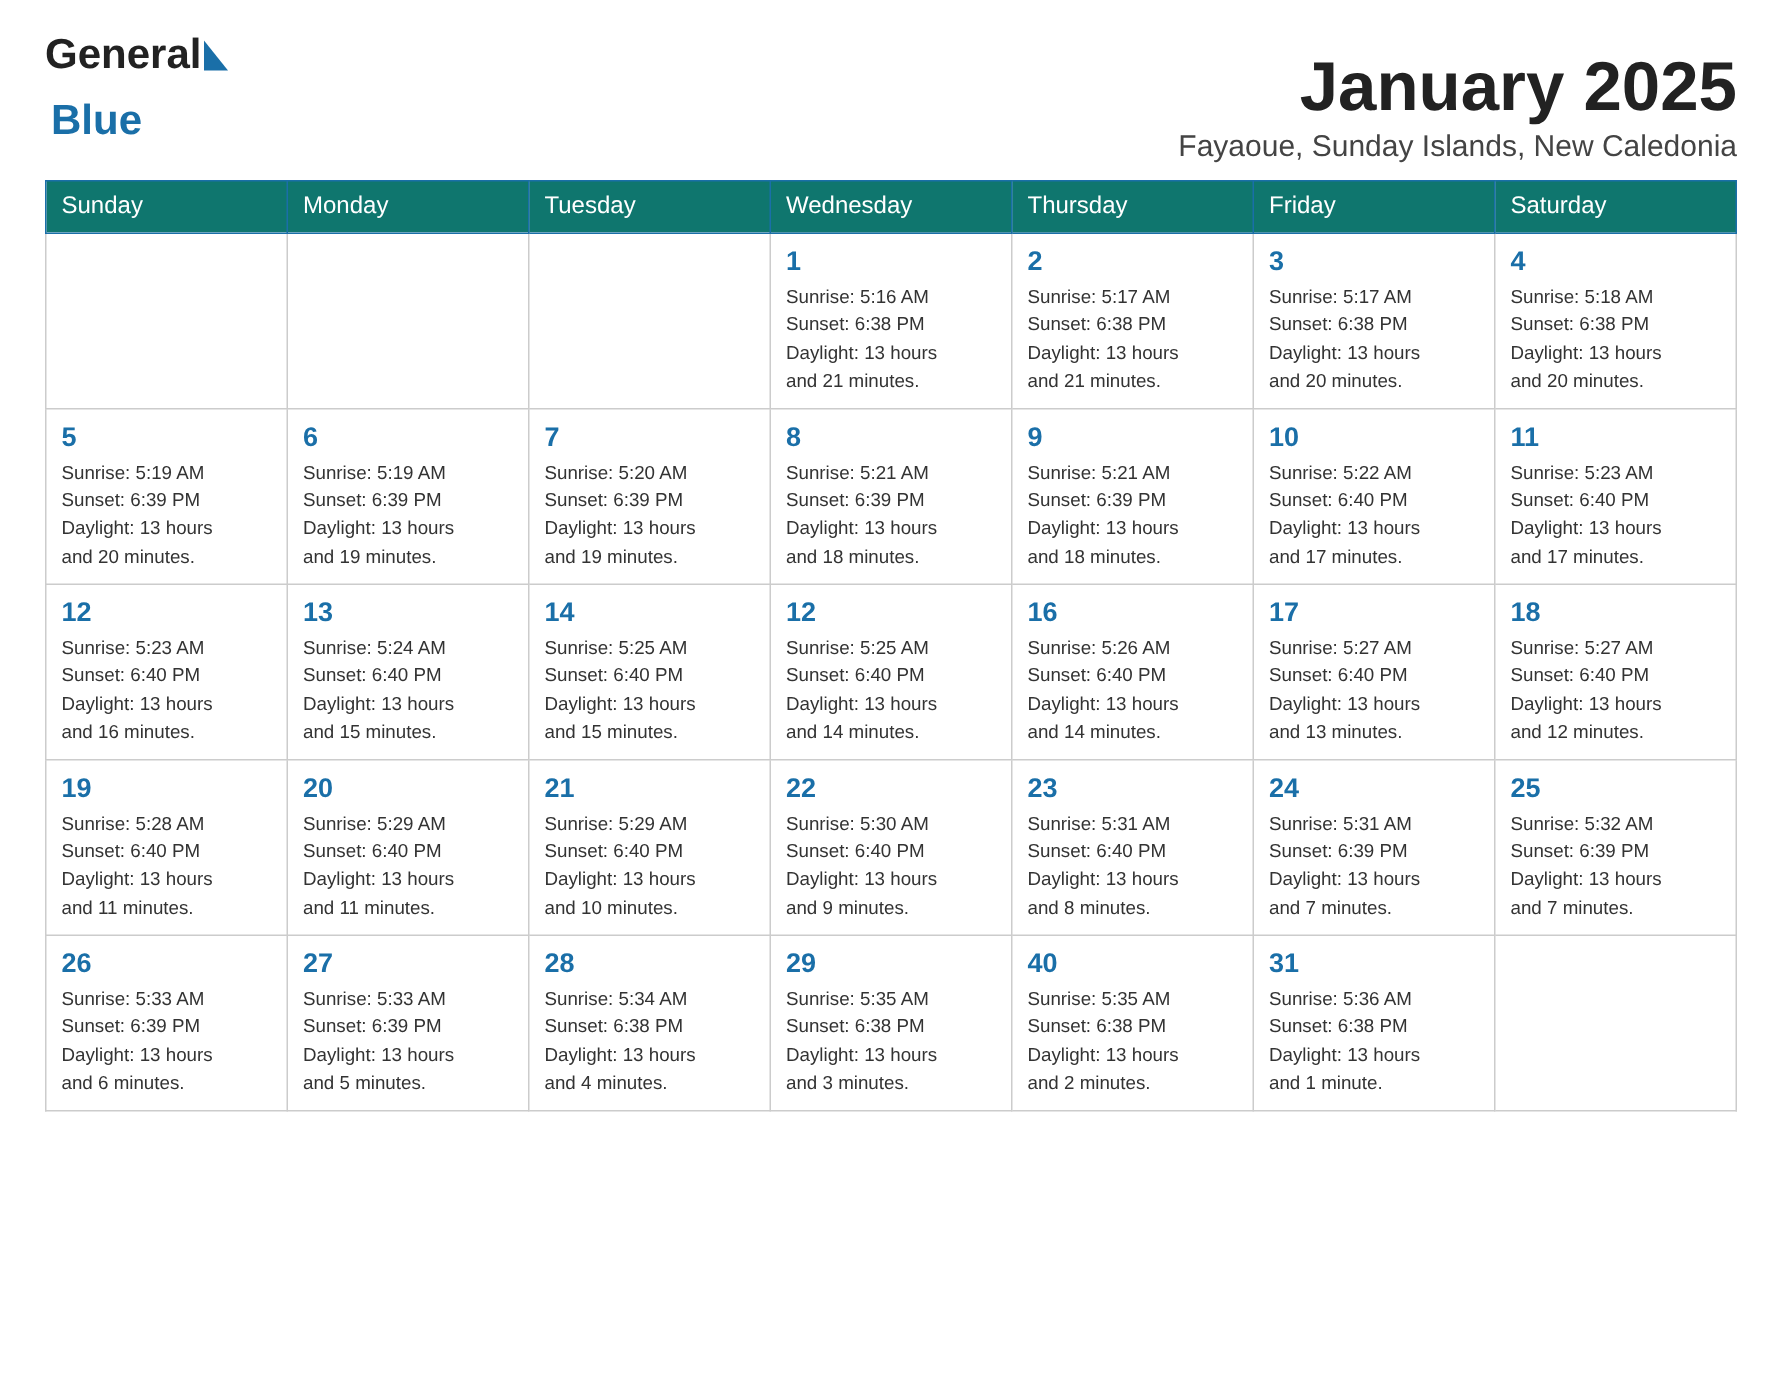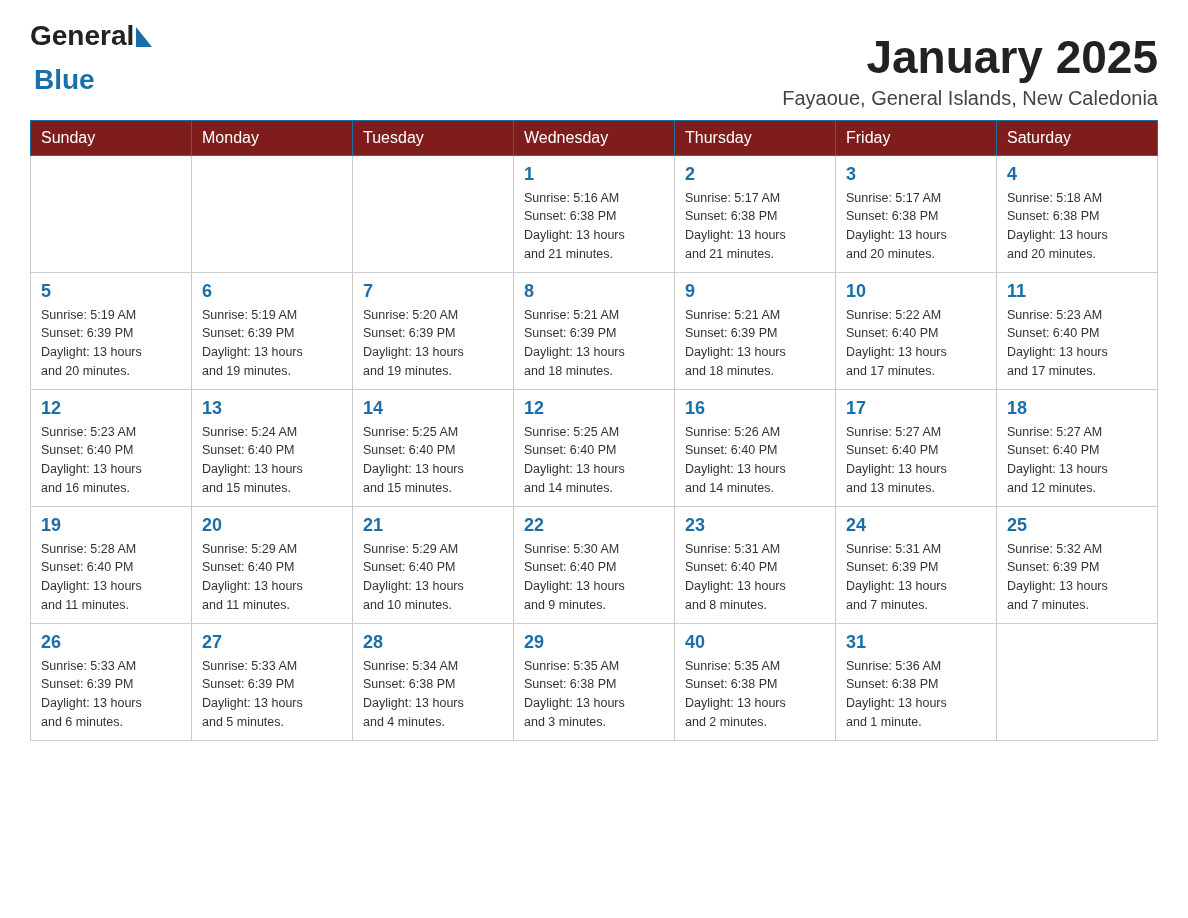--- a/index.html
+++ b/index.html
@@ -30,21 +30,21 @@
       font-size: 20px;
       color: #444;
       margin-top: 4px;
     }
     #calendar {
       width: 100%;
       border-collapse: collapse;
       margin-top: 10px;
     }
     #calendar thead tr th {
-      background: #7f1d1d;
+      background: #0f766e;
       color: #fff;
       font-size: 16px;
       font-weight: normal;
       padding: 8px 10px;
       text-align: left;
       border: 1px solid #1a6fa8;
     }
     #calendar tbody tr td {
       vertical-align: top;
       border: 1px solid #ccc;
@@ -93,21 +93,21 @@
     <div class="logo-top-row">
       <span style="font-size:28px;font-weight:bold;color:#222;">General</span>
       <span style="display:inline-block;width:0;height:0;border-left:0px solid transparent;border-right:16px solid transparent;border-bottom:20px solid #1a6fa8;margin-left:2px;margin-top:2px;"></span>
     </div>
     <div class="logo-blue-row" style="margin-top:-4px;margin-left:2px;">
       <span style="font-size:28px;font-weight:bold;color:#1a6fa8;margin-left:2px;">Blue</span>
     </div>
   </div>
   <div id="title-block">
     <div id="month-year">January 2025</div>
-    <div id="location">Fayaoue, General Islands, New Caledonia</div>
+    <div id="location">Fayaoue, Sunday Islands, New Caledonia</div>
   </div>
 </div>
 
 <table id="calendar">
   <thead>
     <tr>
     <th>Sunday</th>
         <th>Monday</th>
         <th>Tuesday</th>
         <th>Wednesday</th>

